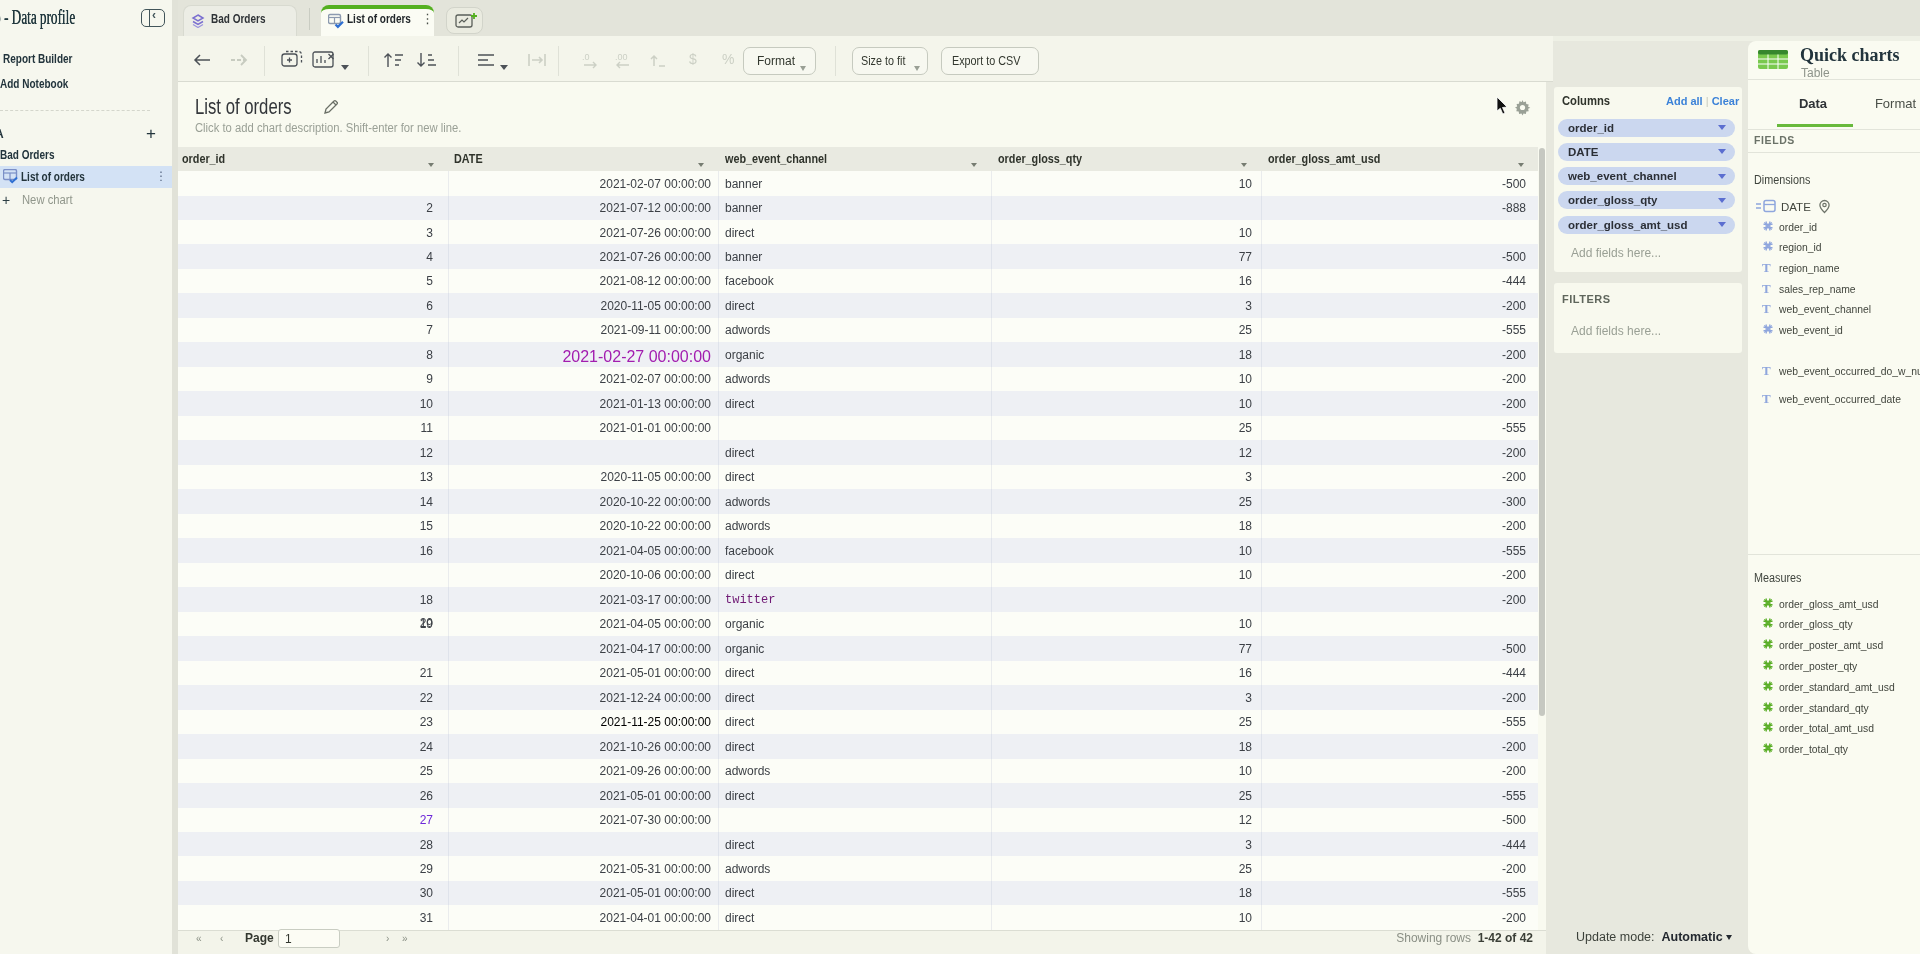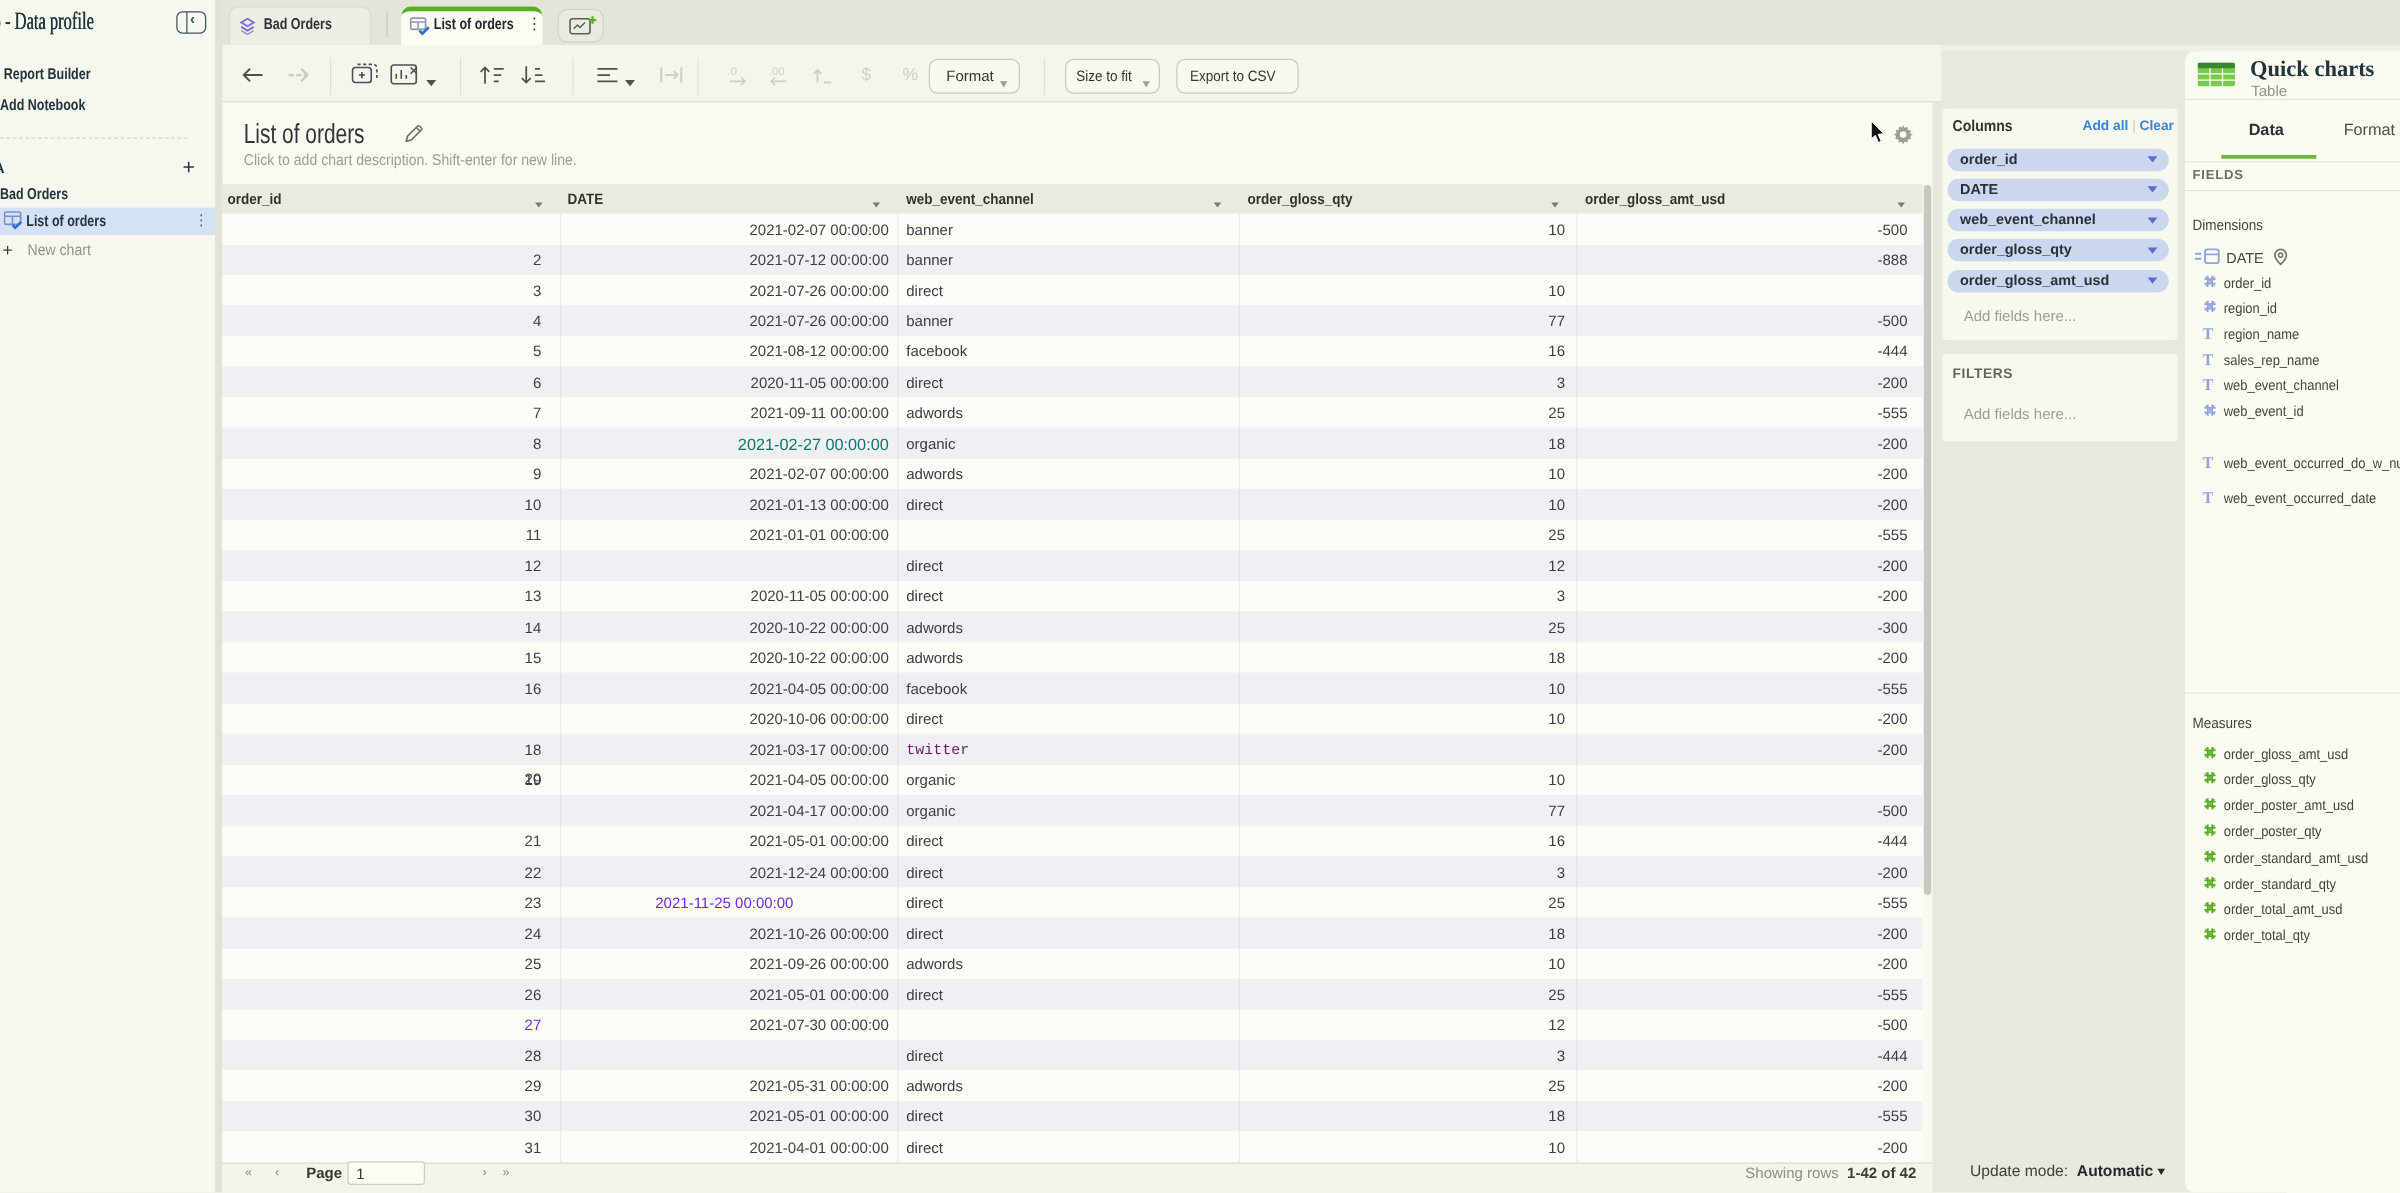--- a/index.html
+++ b/index.html
@@ -179,21 +179,21 @@
 <div class="ab" style="left:991px;top:298.9px;width:261px;height:15px;font-size:12px;color:#3c4046;text-align:right;">3</div>
 <div class="ab" style="left:1261px;top:298.9px;width:265px;height:15px;font-size:12px;color:#3c4046;text-align:right;">-200</div>
 <div class="ab" style="left:178px;top:317.9px;width:1360px;height:24.5px;background:#fcfdf7;"></div>
 <div class="ab" style="left:178px;top:323.4px;width:255px;height:15px;font-size:12px;color:#3c4046;text-align:right;">7</div>
 <div class="ab" style="left:448px;top:323.4px;width:263px;height:15px;font-size:12px;color:#3c4046;text-align:right;">2021-09-11 00:00:00</div>
 <div class="ab" style="left:725px;top:323.4px;width:266px;height:15px;font-size:12px;color:#3c4046;">adwords</div>
 <div class="ab" style="left:991px;top:323.4px;width:261px;height:15px;font-size:12px;color:#3c4046;text-align:right;">25</div>
 <div class="ab" style="left:1261px;top:323.4px;width:265px;height:15px;font-size:12px;color:#3c4046;text-align:right;">-555</div>
 <div class="ab" style="left:178px;top:342.4px;width:1360px;height:24.5px;background:#eef0f4;"></div>
 <div class="ab" style="left:178px;top:347.9px;width:255px;height:15px;font-size:12px;color:#3c4046;text-align:right;">8</div>
-<div class="ab" style="left:448px;top:347.9px;width:263px;height:15px;font-size:13px;color:#0f766e;text-align:right;">2021-02-27 00:00:00</div>
+<div class="ab" style="left:448px;top:347.9px;width:263px;height:15px;font-size:16px;color:#a21caf;text-align:right;">2021-02-27 00:00:00</div>
 <div class="ab" style="left:725px;top:347.9px;width:266px;height:15px;font-size:12px;color:#3c4046;">organic</div>
 <div class="ab" style="left:991px;top:347.9px;width:261px;height:15px;font-size:12px;color:#3c4046;text-align:right;">18</div>
 <div class="ab" style="left:1261px;top:347.9px;width:265px;height:15px;font-size:12px;color:#3c4046;text-align:right;">-200</div>
 <div class="ab" style="left:178px;top:366.8px;width:1360px;height:24.5px;background:#fcfdf7;"></div>
 <div class="ab" style="left:178px;top:372.3px;width:255px;height:15px;font-size:12px;color:#3c4046;text-align:right;">9</div>
 <div class="ab" style="left:448px;top:372.3px;width:263px;height:15px;font-size:12px;color:#3c4046;text-align:right;">2021-02-07 00:00:00</div>
 <div class="ab" style="left:725px;top:372.3px;width:266px;height:15px;font-size:12px;color:#3c4046;">adwords</div>
 <div class="ab" style="left:991px;top:372.3px;width:261px;height:15px;font-size:12px;color:#3c4046;text-align:right;">10</div>
 <div class="ab" style="left:1261px;top:372.3px;width:265px;height:15px;font-size:12px;color:#3c4046;text-align:right;">-200</div>
 <div class="ab" style="left:178px;top:391.3px;width:1360px;height:24.5px;background:#eef0f4;"></div>
@@ -264,21 +264,21 @@
 <div class="ab" style="left:991px;top:666.1px;width:261px;height:15px;font-size:12px;color:#3c4046;text-align:right;">16</div>
 <div class="ab" style="left:1261px;top:666.1px;width:265px;height:15px;font-size:12px;color:#3c4046;text-align:right;">-444</div>
 <div class="ab" style="left:178px;top:685.1px;width:1360px;height:24.5px;background:#eef0f4;"></div>
 <div class="ab" style="left:178px;top:690.6px;width:255px;height:15px;font-size:12px;color:#3c4046;text-align:right;">22</div>
 <div class="ab" style="left:448px;top:690.6px;width:263px;height:15px;font-size:12px;color:#3c4046;text-align:right;">2021-12-24 00:00:00</div>
 <div class="ab" style="left:725px;top:690.6px;width:266px;height:15px;font-size:12px;color:#3c4046;">direct</div>
 <div class="ab" style="left:991px;top:690.6px;width:261px;height:15px;font-size:12px;color:#3c4046;text-align:right;">3</div>
 <div class="ab" style="left:1261px;top:690.6px;width:265px;height:15px;font-size:12px;color:#3c4046;text-align:right;">-200</div>
 <div class="ab" style="left:178px;top:709.6px;width:1360px;height:24.5px;background:#fcfdf7;"></div>
 <div class="ab" style="left:178px;top:715.1px;width:255px;height:15px;font-size:12px;color:#3c4046;text-align:right;">23</div>
-<div class="ab" style="left:448px;top:715.1px;width:263px;height:15px;font-size:12px;color:#6d28d9;text-align:center;">2021-11-25 00:00:00</div>
+<div class="ab" style="left:448px;top:715.1px;width:263px;height:15px;font-size:12px;color:#000000;text-align:right;">2021-11-25 00:00:00</div>
 <div class="ab" style="left:725px;top:715.1px;width:266px;height:15px;font-size:12px;color:#3c4046;">direct</div>
 <div class="ab" style="left:991px;top:715.1px;width:261px;height:15px;font-size:12px;color:#3c4046;text-align:right;">25</div>
 <div class="ab" style="left:1261px;top:715.1px;width:265px;height:15px;font-size:12px;color:#3c4046;text-align:right;">-555</div>
 <div class="ab" style="left:178px;top:734.0px;width:1360px;height:24.5px;background:#eef0f4;"></div>
 <div class="ab" style="left:178px;top:739.5px;width:255px;height:15px;font-size:12px;color:#3c4046;text-align:right;">24</div>
 <div class="ab" style="left:448px;top:739.5px;width:263px;height:15px;font-size:12px;color:#3c4046;text-align:right;">2021-10-26 00:00:00</div>
 <div class="ab" style="left:725px;top:739.5px;width:266px;height:15px;font-size:12px;color:#3c4046;">direct</div>
 <div class="ab" style="left:991px;top:739.5px;width:261px;height:15px;font-size:12px;color:#3c4046;text-align:right;">18</div>
 <div class="ab" style="left:1261px;top:739.5px;width:265px;height:15px;font-size:12px;color:#3c4046;text-align:right;">-200</div>
 <div class="ab" style="left:178px;top:758.5px;width:1360px;height:24.5px;background:#fcfdf7;"></div>

